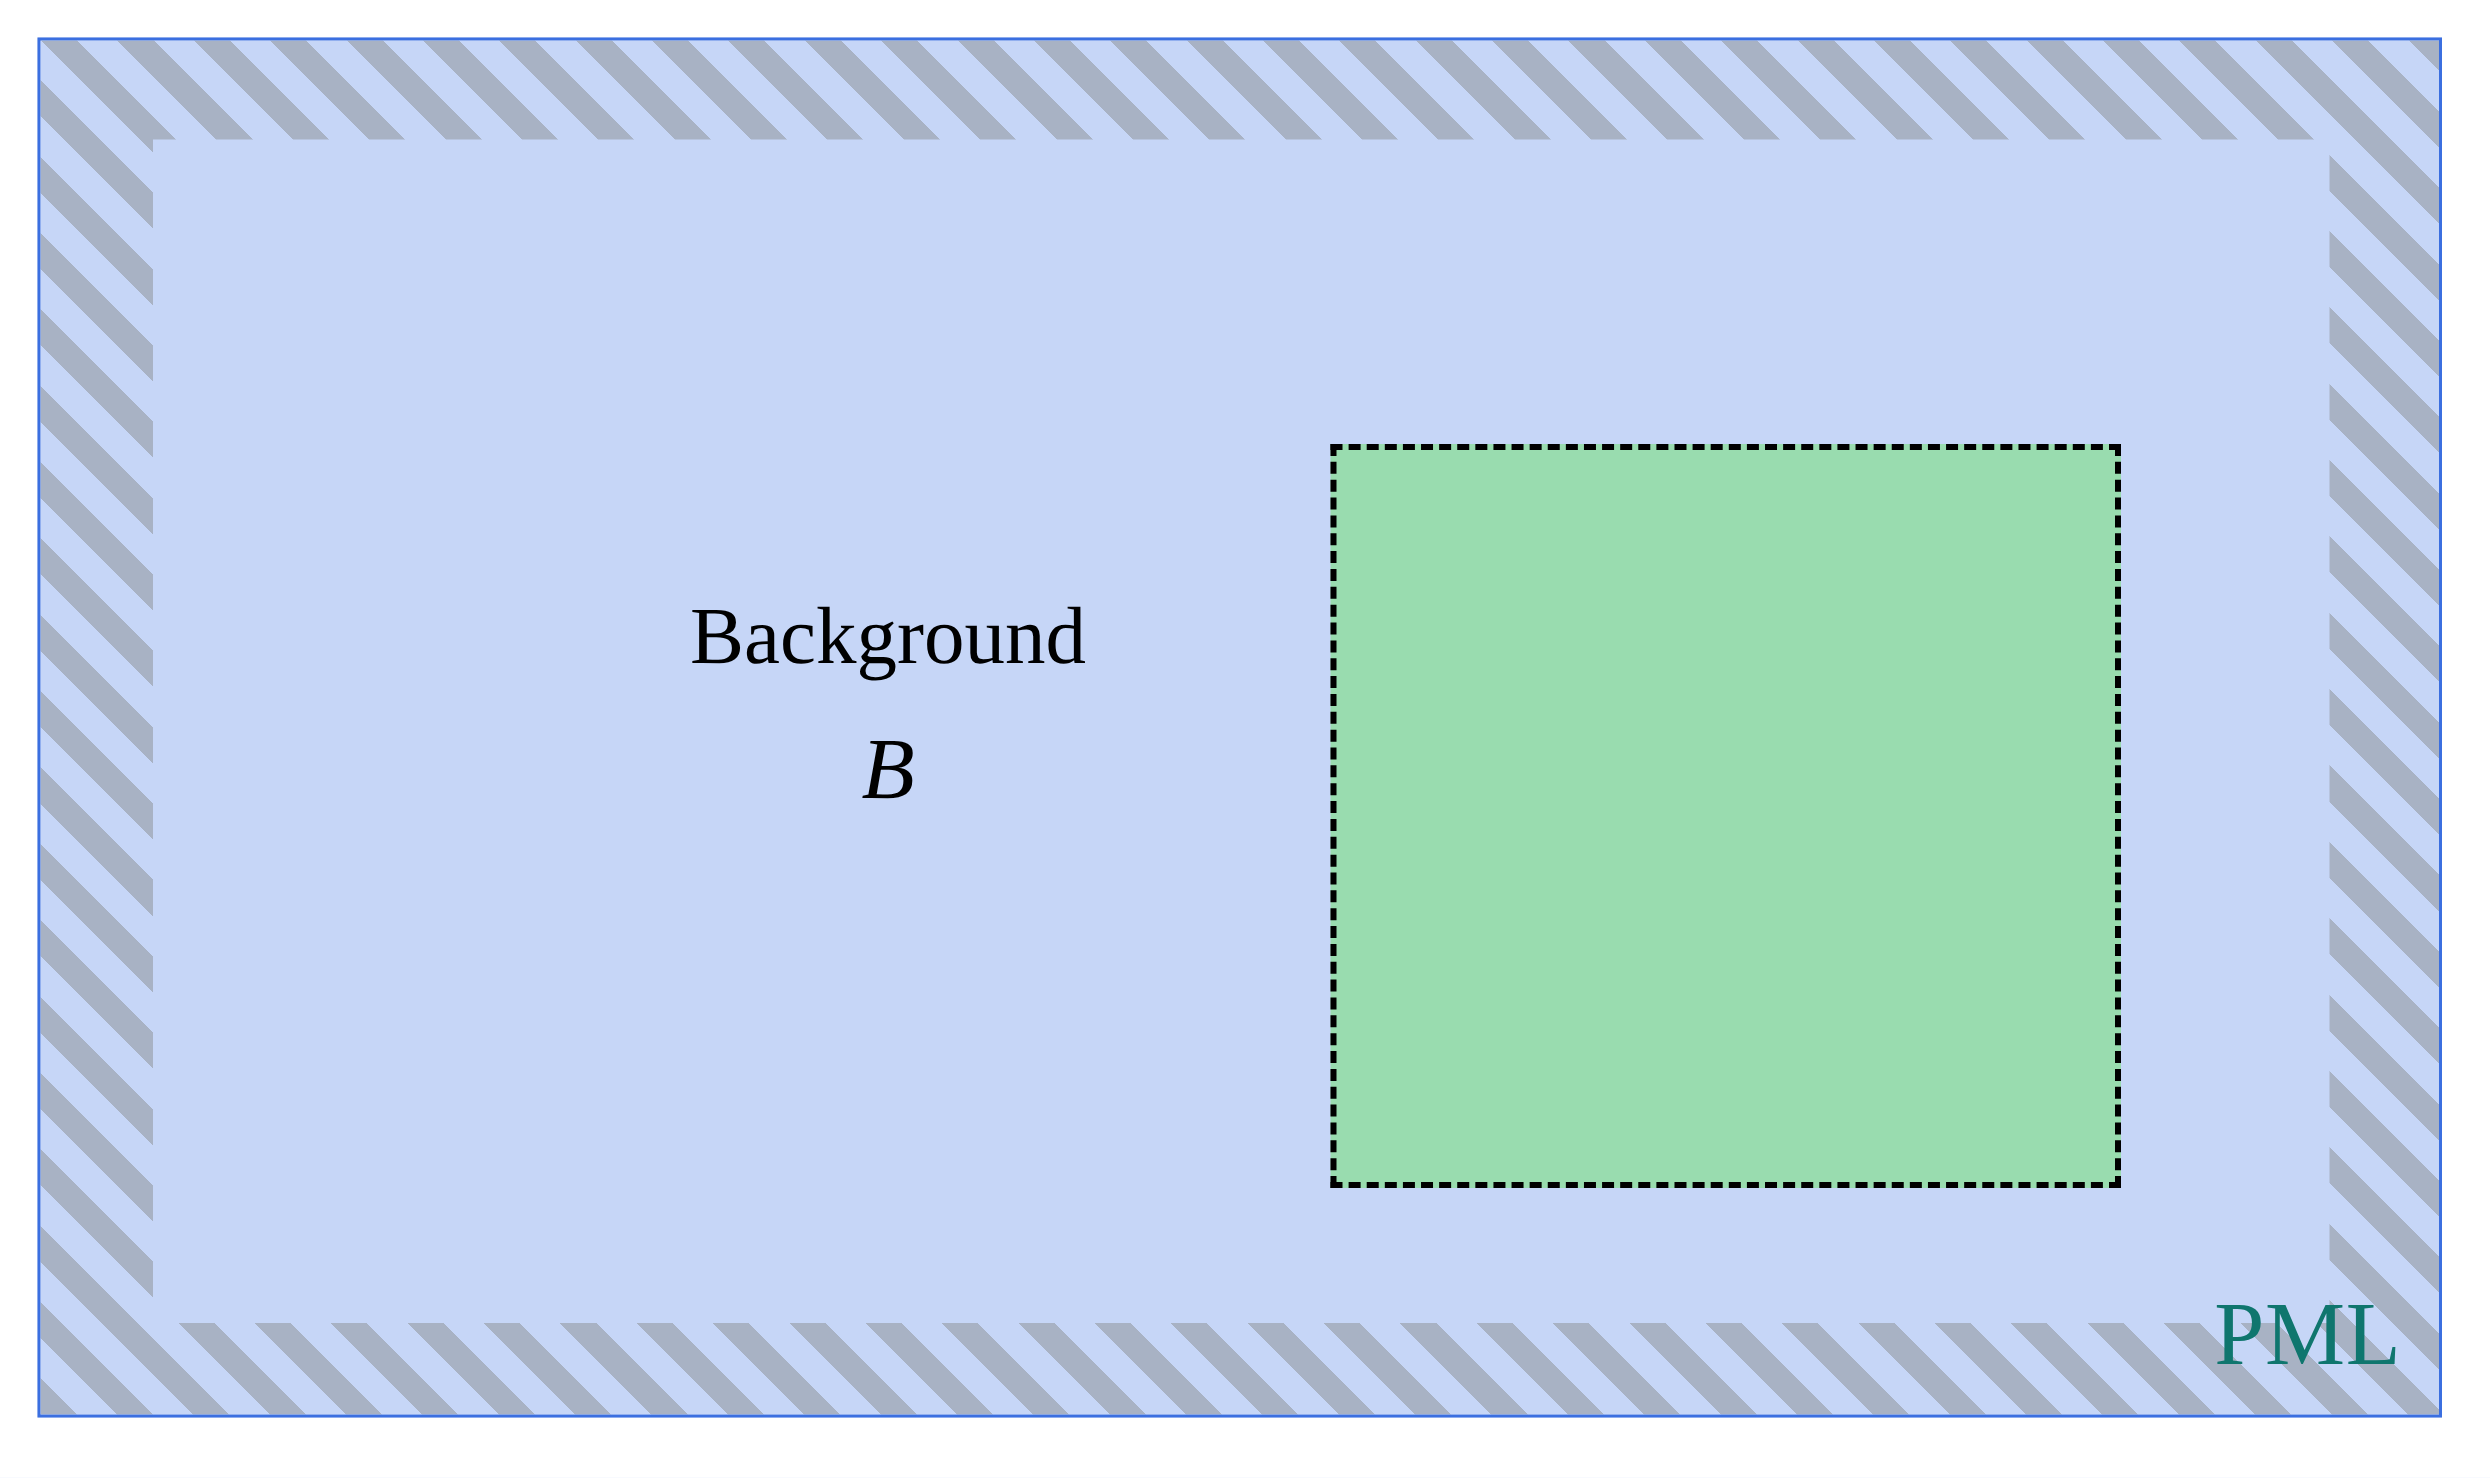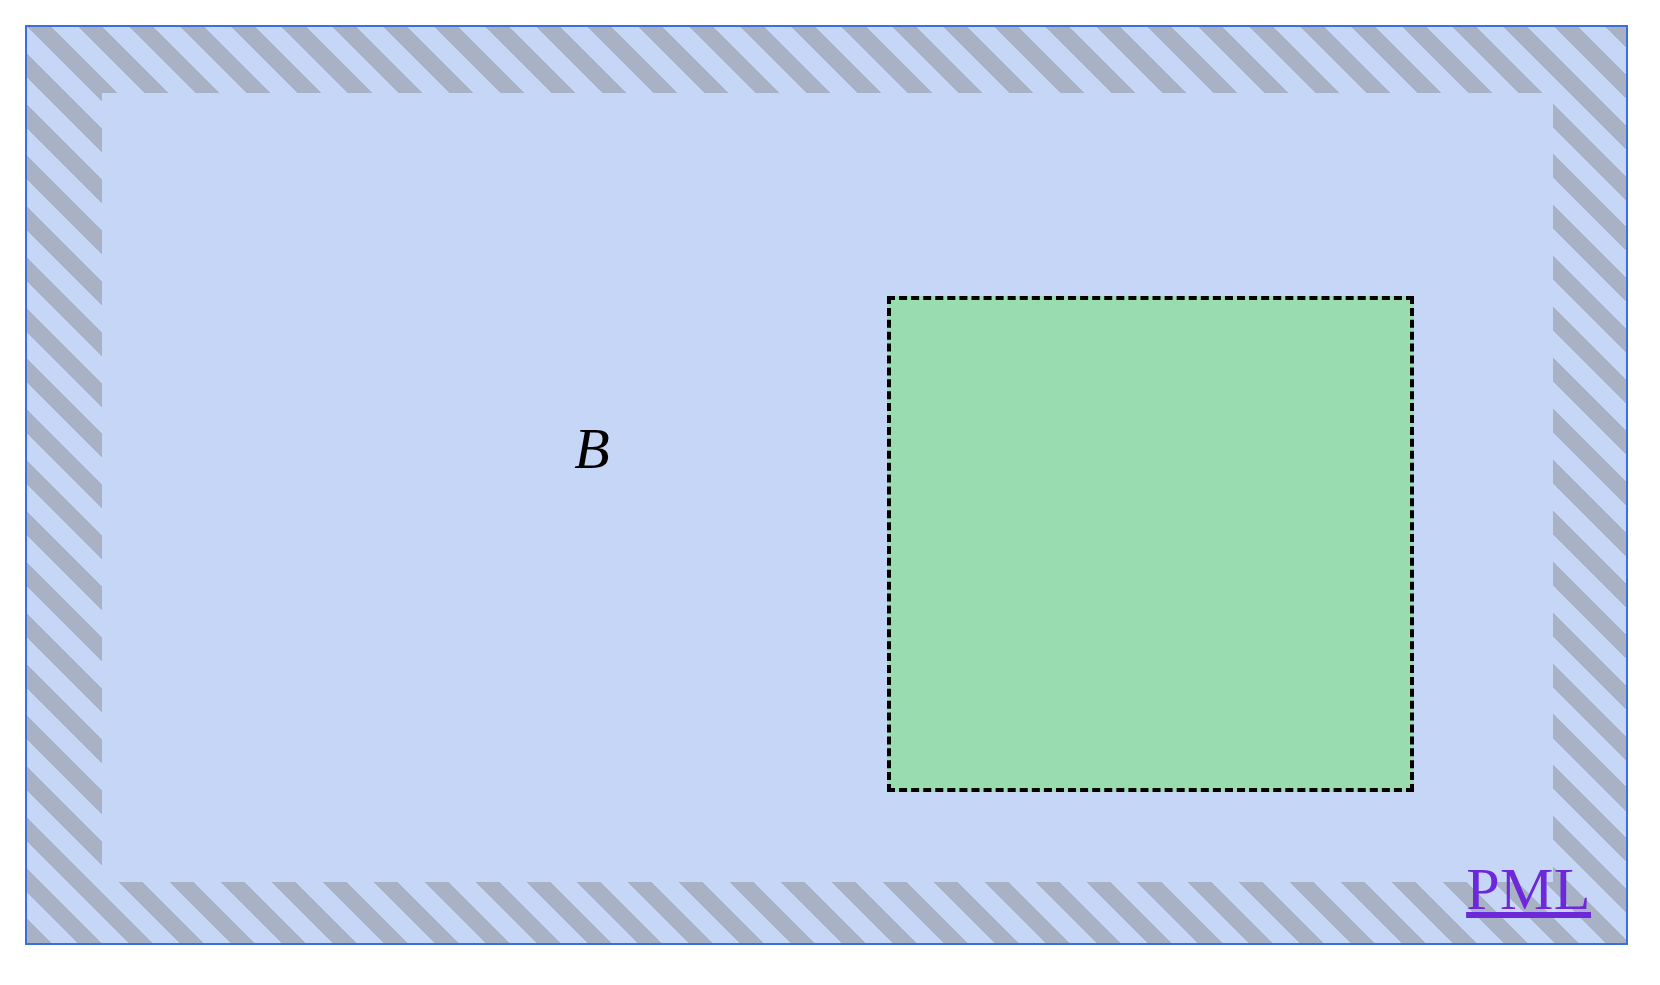--- a/index.html
+++ b/index.html
@@ -95,40 +95,40 @@
 
   
   .label-background {
     left: 255px;
     top: 300px;
     width: 470px;
   }
 
   
   .label-pml {
-    right: 35px;
+    right: 25px;
     bottom: 18px;
     font-size: 60px;
-    color: #6d28d9;
+    color: #0f766e;
     letter-spacing: 0.5px;
-    text-decoration: underline;
   }
 </style>
 </head>
 <body>
 
 <div id="diagram-root">
 
   <div class="sim-domain">
 
     <div class="pml-hatch"></div>
 
     <div class="background-region">
 
       <div class="label-block label-background">
+        <div class="label-title">Background</div>
         <div class="label-symbol">B</div>
       </div>
 
       <div class="design-region">
         
       </div>
 
     </div>
 
     <div class="label-block label-pml">PML</div>

